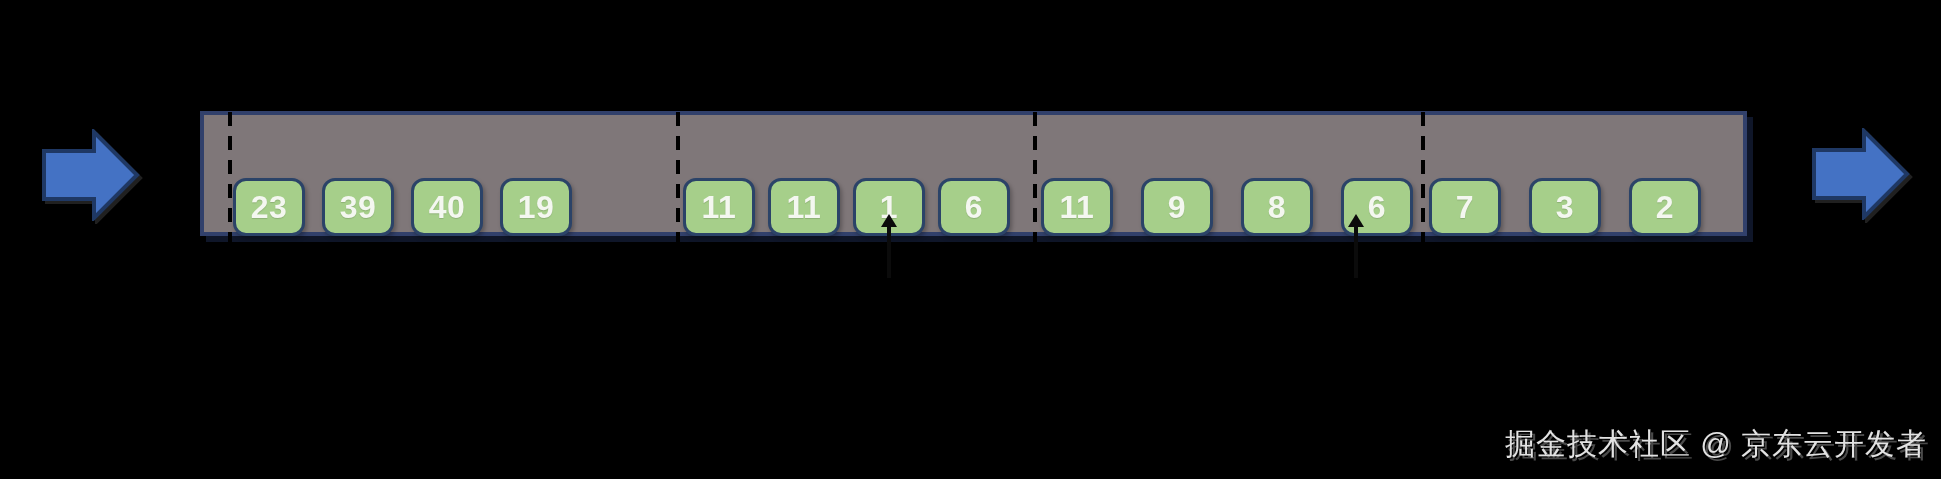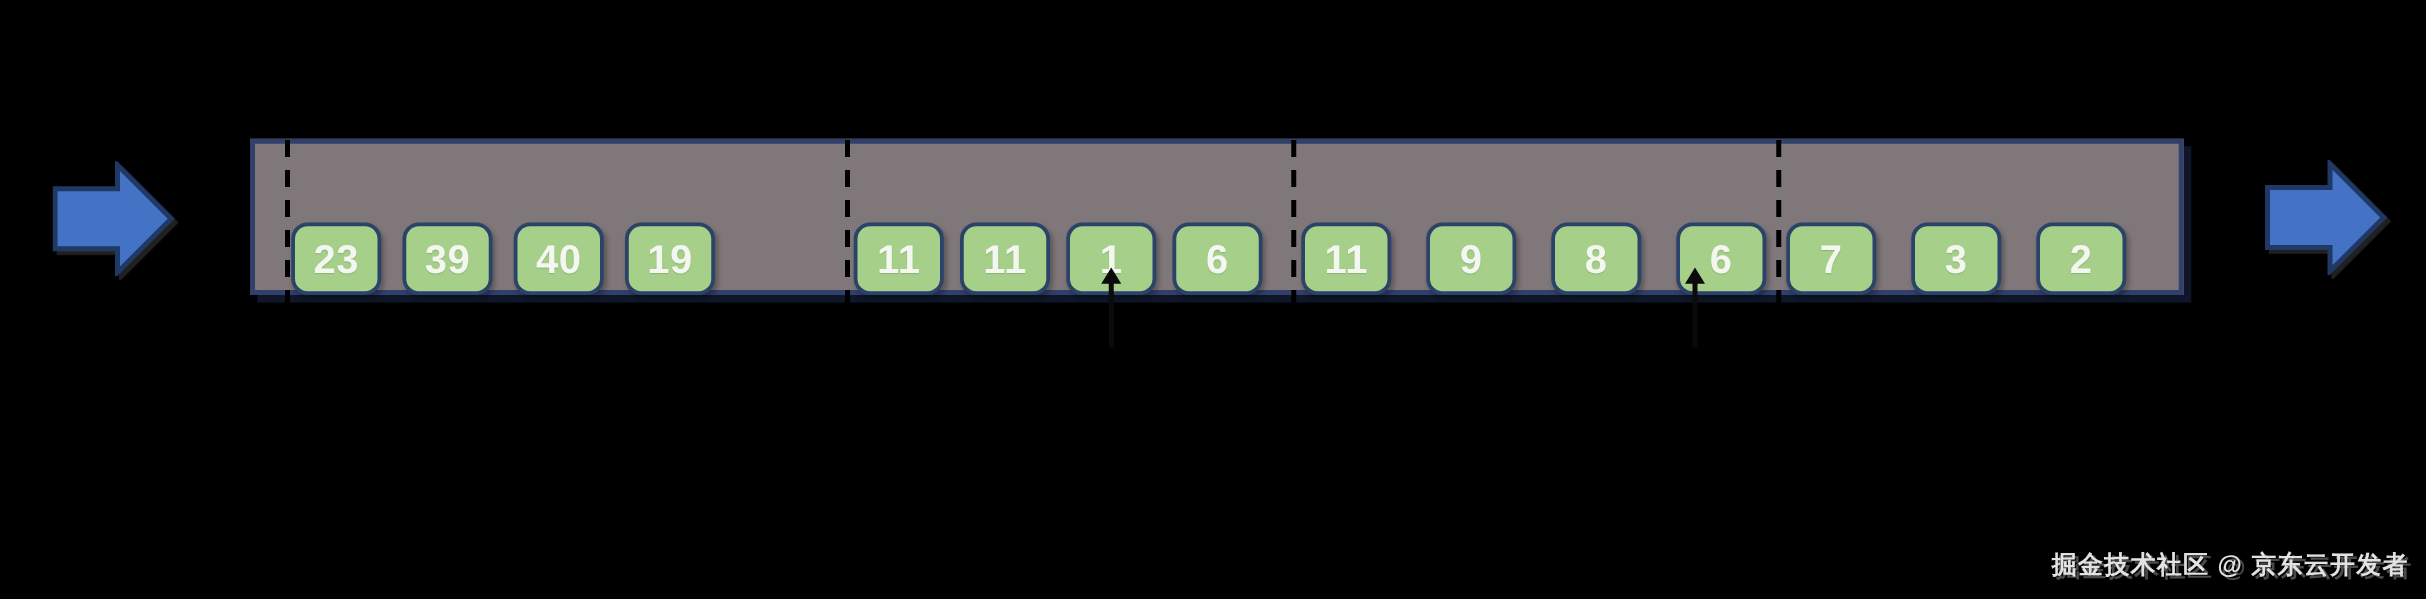--- a/index.html
+++ b/index.html
@@ -124,22 +124,22 @@
     stroke-linejoin: miter;
   }
   .flow-left  { left: 42px;   top: 129px; }
   .flow-right { left: 1812px; top: 128px; }
 
   
   .watermark {
     position: absolute;
     right: 14px;
     bottom: 14px;
-    font-size: 20px;
-    font-weight: 700;
+    font-size: 30px;
+    font-weight: 400;
     letter-spacing: 1px;
     color: #e2e2e2;
     text-shadow: 3px 3px 0 #4a4a4a;
     white-space: nowrap;
     z-index: 7;
   }
 </style>
 </head>
 <body>
 

